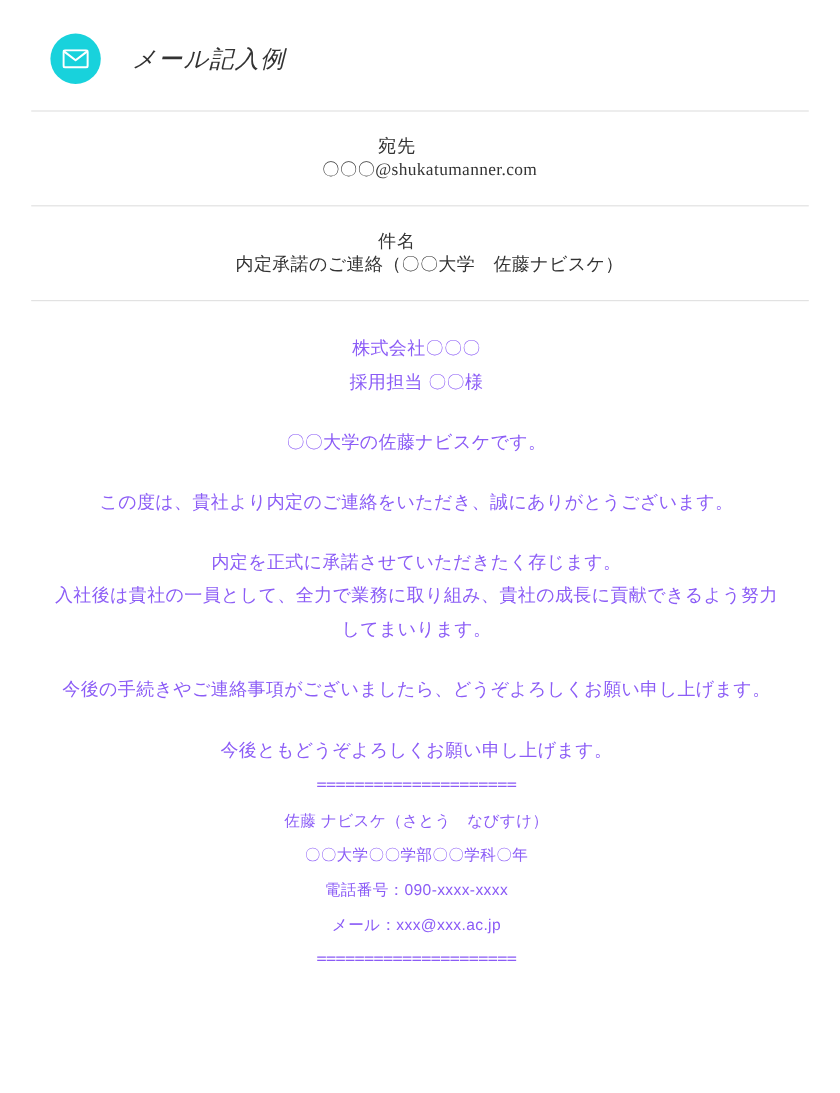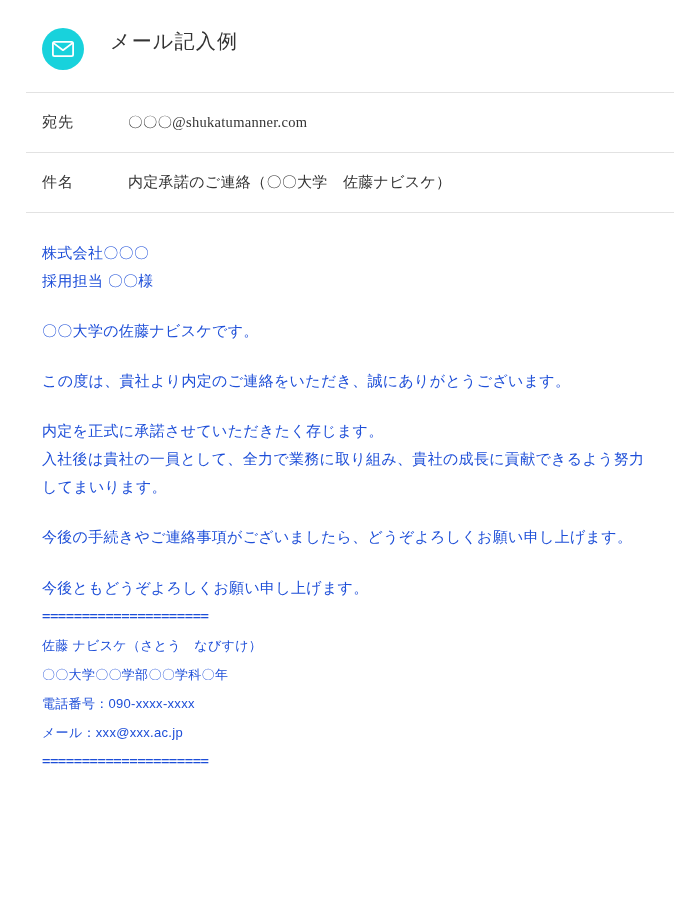--- a/index.html
+++ b/index.html
@@ -18,22 +18,23 @@
     left: 0;
     top: 0;
     width: 700px;
     height: 911px;
     background: #ffffff;
     box-sizing: border-box;
     overflow: hidden;
   }
   .header {
     display: flex;
-    align-items: flex-start;
+    align-items: center;
     padding: 28px 11px 22px 42px;
+    font-style: italic;
   }
   .mail-badge {
     width: 42px;
     height: 42px;
     border-radius: 50%;
     background: #18d2dc;
     display: flex;
     align-items: center;
     justify-content: center;
     flex: none;
@@ -52,42 +53,44 @@
     height: 1px;
     background: #e2e2e2;
     margin: 0 26px;
   }
   .field-row {
     display: flex;
     align-items: center;
     padding: 20px 26px 20px 42px;
     font-size: 15px;
     color: #333333;
+    flex-direction: column;
   }
   .field-label {
     width: 86px;
     flex: none;
     letter-spacing: 0.06em;
   }
   .field-value {
     letter-spacing: 0.02em;
   }
   .mono {
     font-family: Liberation Serif, serif;
     font-size: 14.5px;
   }
   .body-area {
     padding: 26px 48px 10px 42px;
   }
   .para {
     font-size: 15px;
     line-height: 28px;
-    color: #1d4ed8;
+    color: #8b5cf6;
     letter-spacing: 0.02em;
     margin: 0 0 22px 0;
+    text-align: center;
   }
   .para:last-child {
     margin-bottom: 0;
   }
   .para .line {
     display: block;
   }
   .para.sig {
     margin-bottom: 0;
   }

